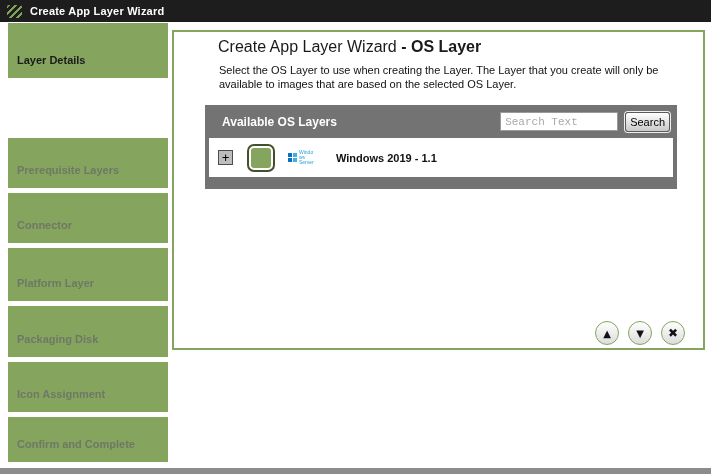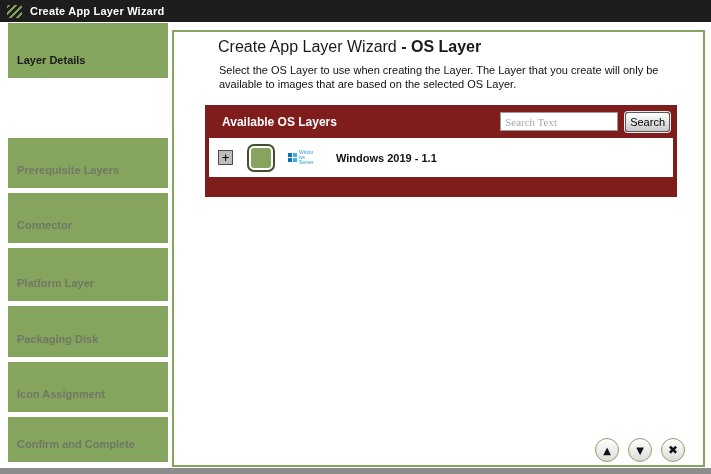--- a/index.html
+++ b/index.html
@@ -26,39 +26,39 @@
     padding:0 6px 12px 9px;font-size:11px;font-weight:bold;color:#1b1b1b;
     cursor:pointer;
   }
   .tab.disabled{color:#6f7766;cursor:default;}
   .tab.active{
     left:8px;width:168px;background:#ffffff;color:#111111;z-index:3;
     border:2px solid #85a55e;border-right:none;padding-bottom:16px;
   }
   
   .panel{
-    position:absolute;left:172px;top:30px;width:533px;height:437px;box-sizing:border-box;
+    position:absolute;left:172px;top:30px;width:533px;height:320px;box-sizing:border-box;
     border:2px solid #85a55e;background:#ffffff;z-index:1;
   }
   .heading{position:absolute;left:44px;top:6px;font-size:16px;color:#1a1a1a;white-space:nowrap;}
   .heading b{font-weight:bold;}
   .description{position:absolute;left:45px;top:31px;width:450px;font-size:11px;line-height:14px;color:#111111;}
   
   .grid-frame{
     position:absolute;left:31px;top:73px;width:472px;box-sizing:border-box;
-    background:#7f1d1d;padding:0 4px 20px 4px;
+    background:#737373;padding:0 4px 12px 4px;
   }
   .grid-header{
     height:33px;display:flex;align-items:center;color:#ffffff;
   }
   .grid-title{font-size:12px;font-weight:bold;margin-left:13px;flex:1;}
   .search-input{
     width:108px;height:17px;box-sizing:content-box;border:1px solid #9a9a9a;
     font-size:11px;padding:0 4px;color:#222;background:#ffffff;outline:none;
-    font-family:Liberation Serif, serif;
+    font-family:Liberation Mono, monospace;
   }
   .search-input::placeholder{color:#a9a9a9;}
   .search-btn{
     margin-left:7px;margin-right:3px;height:20px;min-width:40px;font-size:11px;color:#000;
     border:1px solid #5a5a5a;border-radius:3px;background:linear-gradient(#ffffff,#c9c9c9);
     box-shadow:0 0 0 1px #efefef;cursor:pointer;font-family:"Liberation Sans",sans-serif;padding:0 4px;
   }
   .grid-body{background:#ffffff;}
   .grid-row{height:39px;display:flex;align-items:center;cursor:pointer;}
   .expand-btn{

